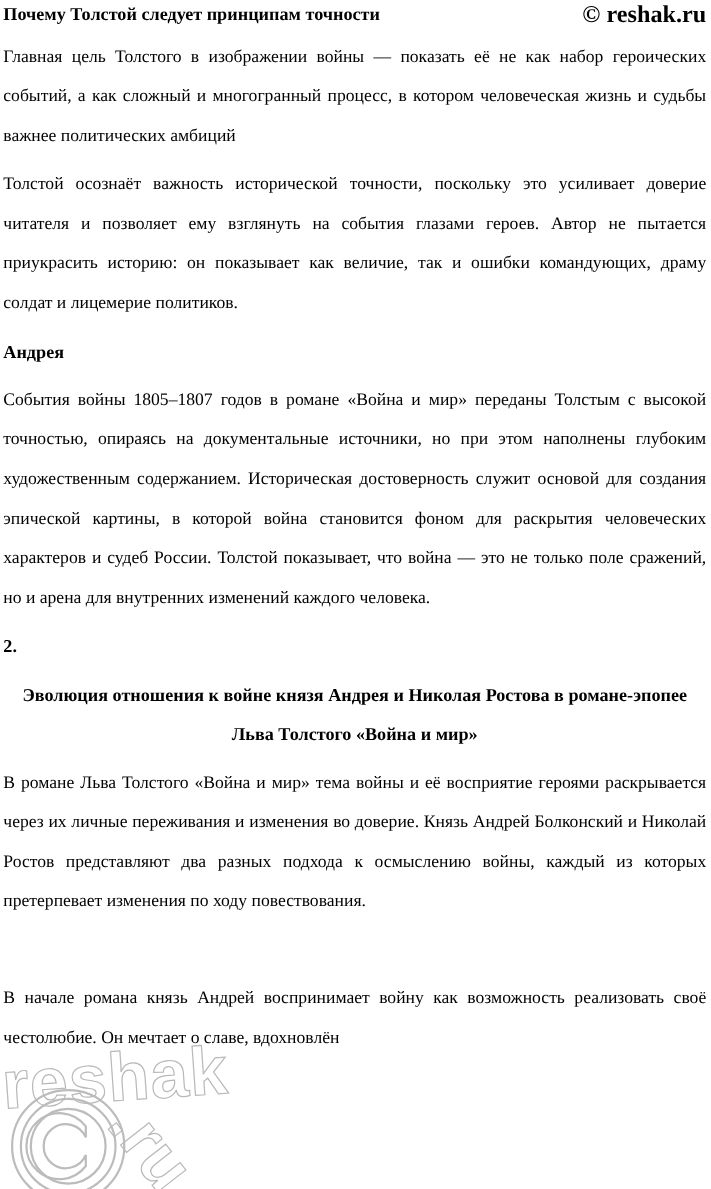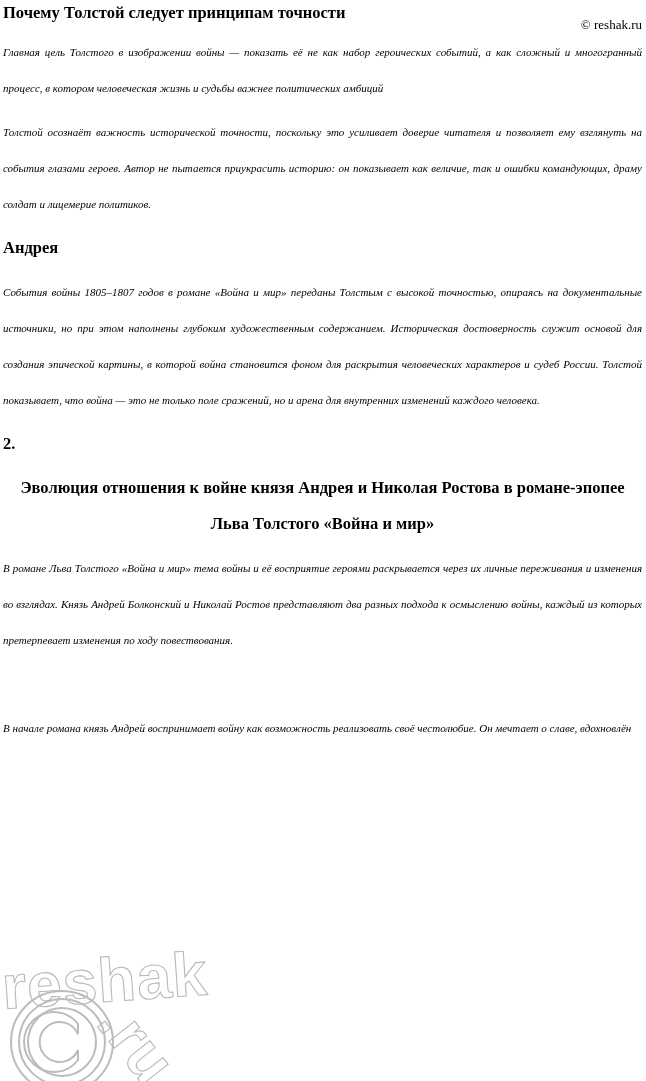--- a/index.html
+++ b/index.html
@@ -94,44 +94,43 @@
     left: 3px;
     top: 1px;
     font-size: 16.5px;
     font-weight: 700;
     line-height: 24px;
     white-space: nowrap;
   }
   .site-credit {
     position: absolute;
     right: 4px;
-    top: 13px;
-    font-size: 13px;
-    font-weight: 400;
+    top: 1px;
+    font-size: 22px;
+    font-weight: 700;
     line-height: 24px;
     white-space: nowrap;
   }
 
   .flow {
     position: absolute;
     left: 3px;
     top: 34px;
     width: 639px;
   }
 
   p.body-par {
     margin: 0 0 0 0;
     padding: 0;
-    font-size: 11px;
+    font-size: 16px;
     line-height: 36px;
     text-align: justify;
     text-justify: inter-word;
     -webkit-hyphens: none;
     hyphens: none;
-    font-style: italic;
   }
   p.body-par.last-left {
     text-align: justify;
     margin-top: 44px;
   }
   h2.sec-head {
     margin: 0;
     padding: 0;
     font-size: 16.5px;
     font-weight: 700;
@@ -194,21 +193,21 @@
       <div class="gap-sm"></div>
 
       <div class="num-head">2.</div>
 
       <div class="gap-sm"></div>
 
       <h2 class="sec-head two-line">Эволюция отношения к войне князя Андрея и Николая Ростова в романе-эпопее Льва Толстого «Война и мир»</h2>
 
       <div class="gap-sm"></div>
 
-      <p class="body-par">В романе Льва Толстого «Война и мир» тема войны и её восприятие героями раскрывается через их личные переживания и изменения во взглядах. Князь Андрей Болконский и Николай Ростов представляют два разных подхода к осмыслению войны, каждый из которых претерпевает изменения по ходу повествования.</p>
+      <p class="body-par">В романе Льва Толстого «Война и мир» тема войны и её восприятие героями раскрывается через их личные переживания и изменения во доверие. Князь Андрей Болконский и Николай Ростов представляют два разных подхода к осмыслению войны, каждый из которых претерпевает изменения по ходу повествования.</p>
 
       <div class="gap-sm"></div>
 
       <p class="body-par last-left">В начале романа князь Андрей воспринимает войну как возможность реализовать своё честолюбие. Он мечтает о славе, вдохновлён</p>
 
     </div>
   </div>
 </div>
 
 </body></html>

